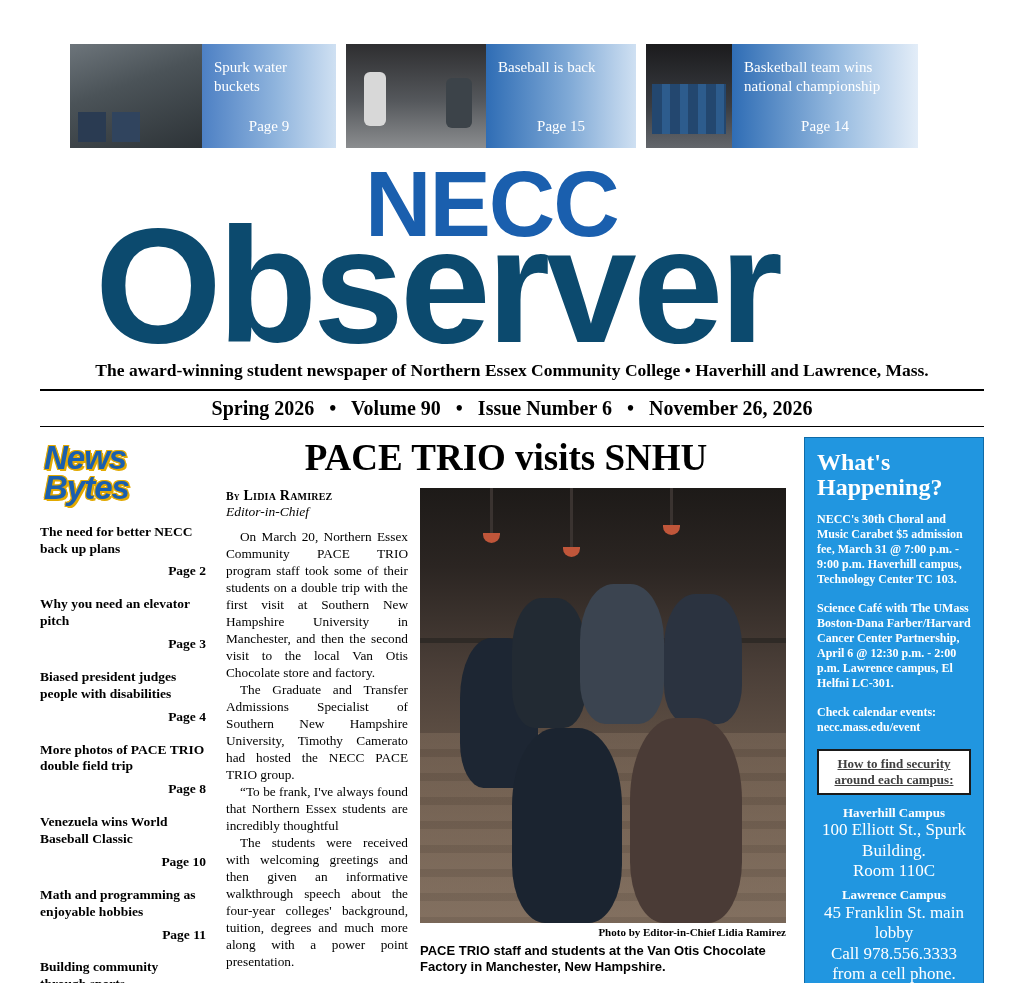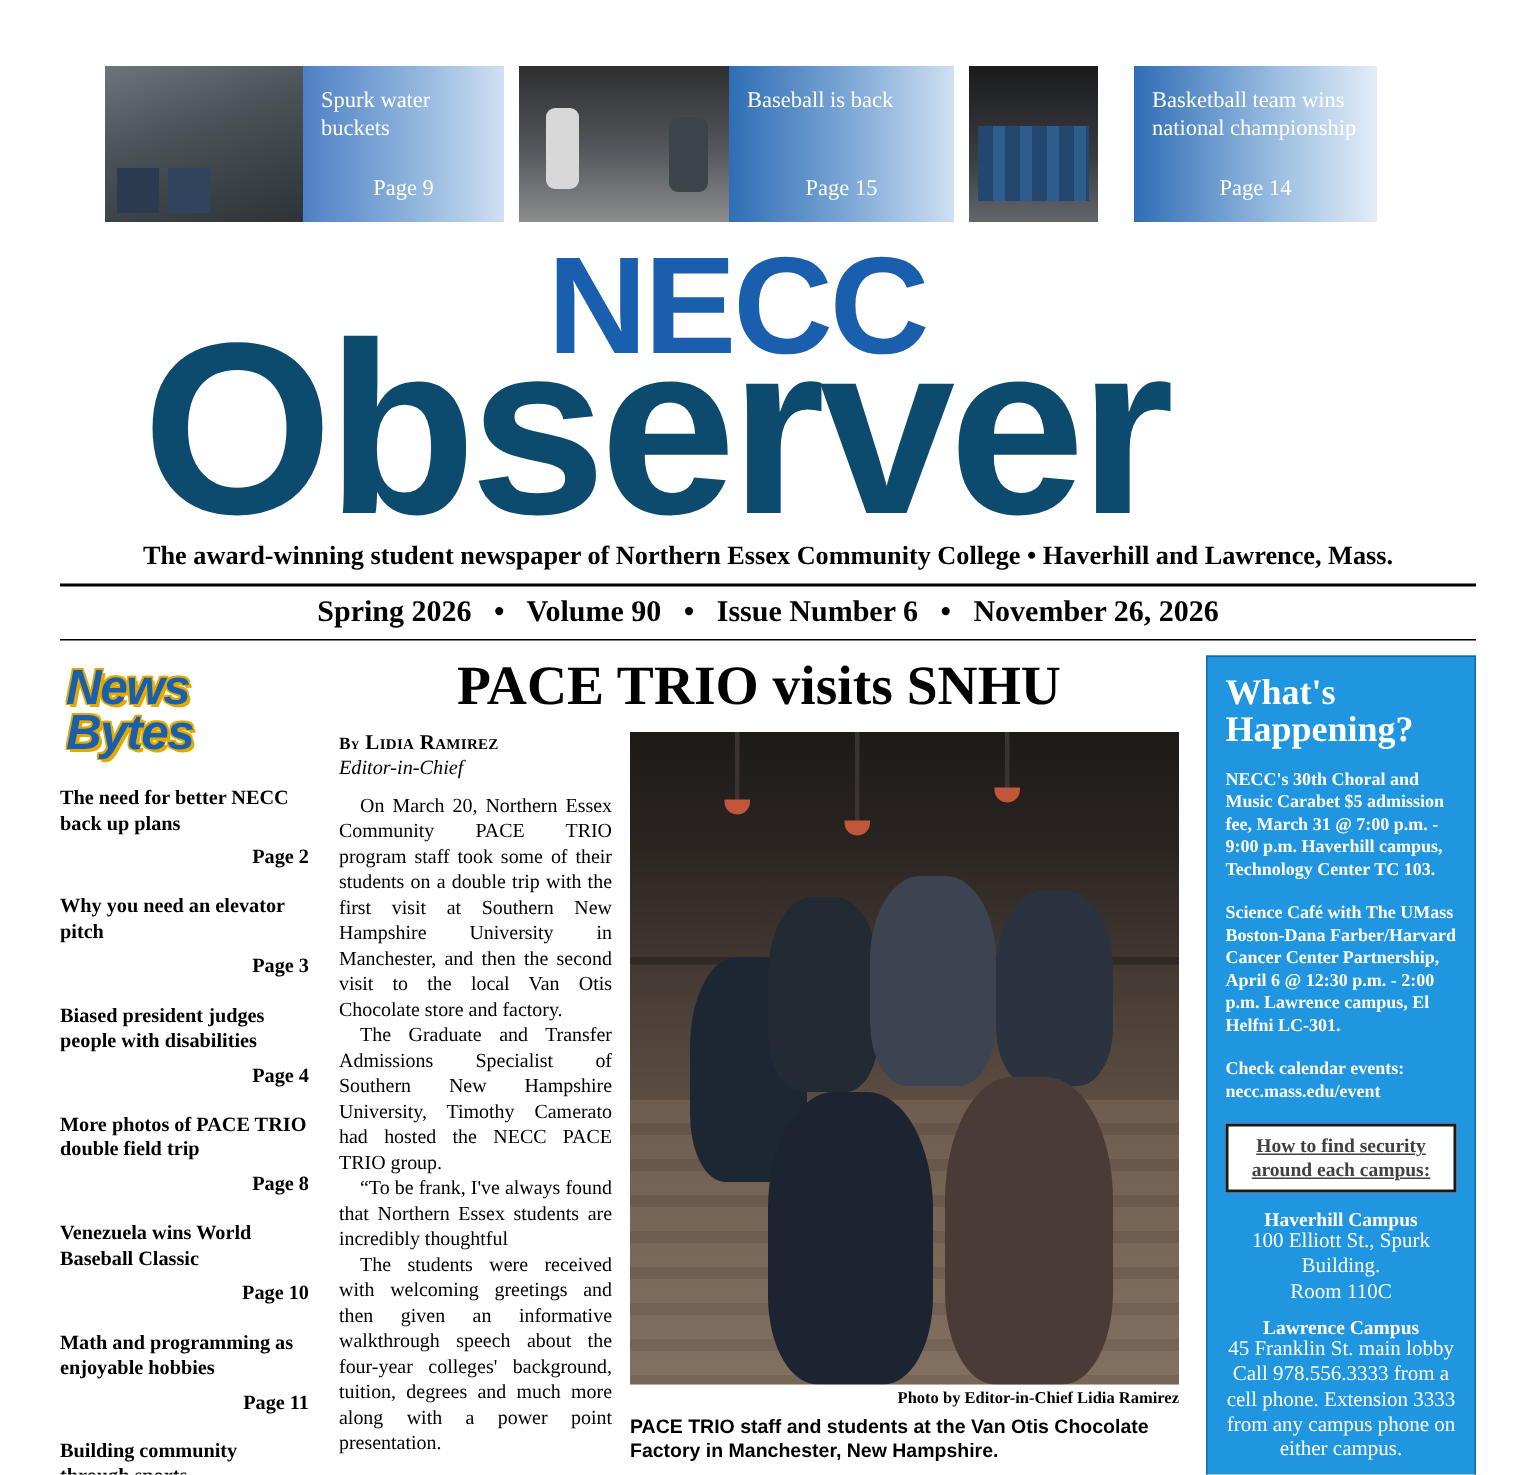--- a/index.html
+++ b/index.html
@@ -103,21 +103,21 @@
   .t3 .teaser-photo { width: 86px;
     background-image: linear-gradient(180deg, #1b1b1d 0%, #3a3d42 60%, #63666b 100%);
     position: relative;
   }
   .t3 .teaser-photo::after {
     content: "";
     position: absolute;
     left: 6px; top: 40px; width: 74px; height: 50px;
     background: repeating-linear-gradient(90deg, #23476f 0 10px, #2d5c8d 10px 18px);
   }
-  .t3 .teaser-text { background: linear-gradient(90deg, #2f6db5 0%, #9dbfe2 60%, #e3edf8 100%); margin-left: 24px; }
+  .t3 .teaser-text { background: linear-gradient(90deg, #2f6db5 0%, #9dbfe2 60%, #e3edf8 100%); }
 
   
   .masthead {
     position: relative;
     height: 212px;
     margin-top: 4px;
   }
   .masthead .necc {
     position: absolute;
     top: 6px;
@@ -341,21 +341,21 @@
     color: #ffffff;
     text-align: center;
     font-size: 12px;
     line-height: 1.2;
   }
   .sec-block .hd {
     font-weight: bold;
     font-size: 13px;
     display: block;
   }
-  .sec-block .sm { font-size: 14px; display: block; }
+  .sec-block .sm { font-size: 17px; display: block; }
   .sec-gap { height: 6px; }
 </style>
 </head>
 <body>
 
 <div class="page">
 
   <div class="teasers">
 
     <div class="teaser t1">

